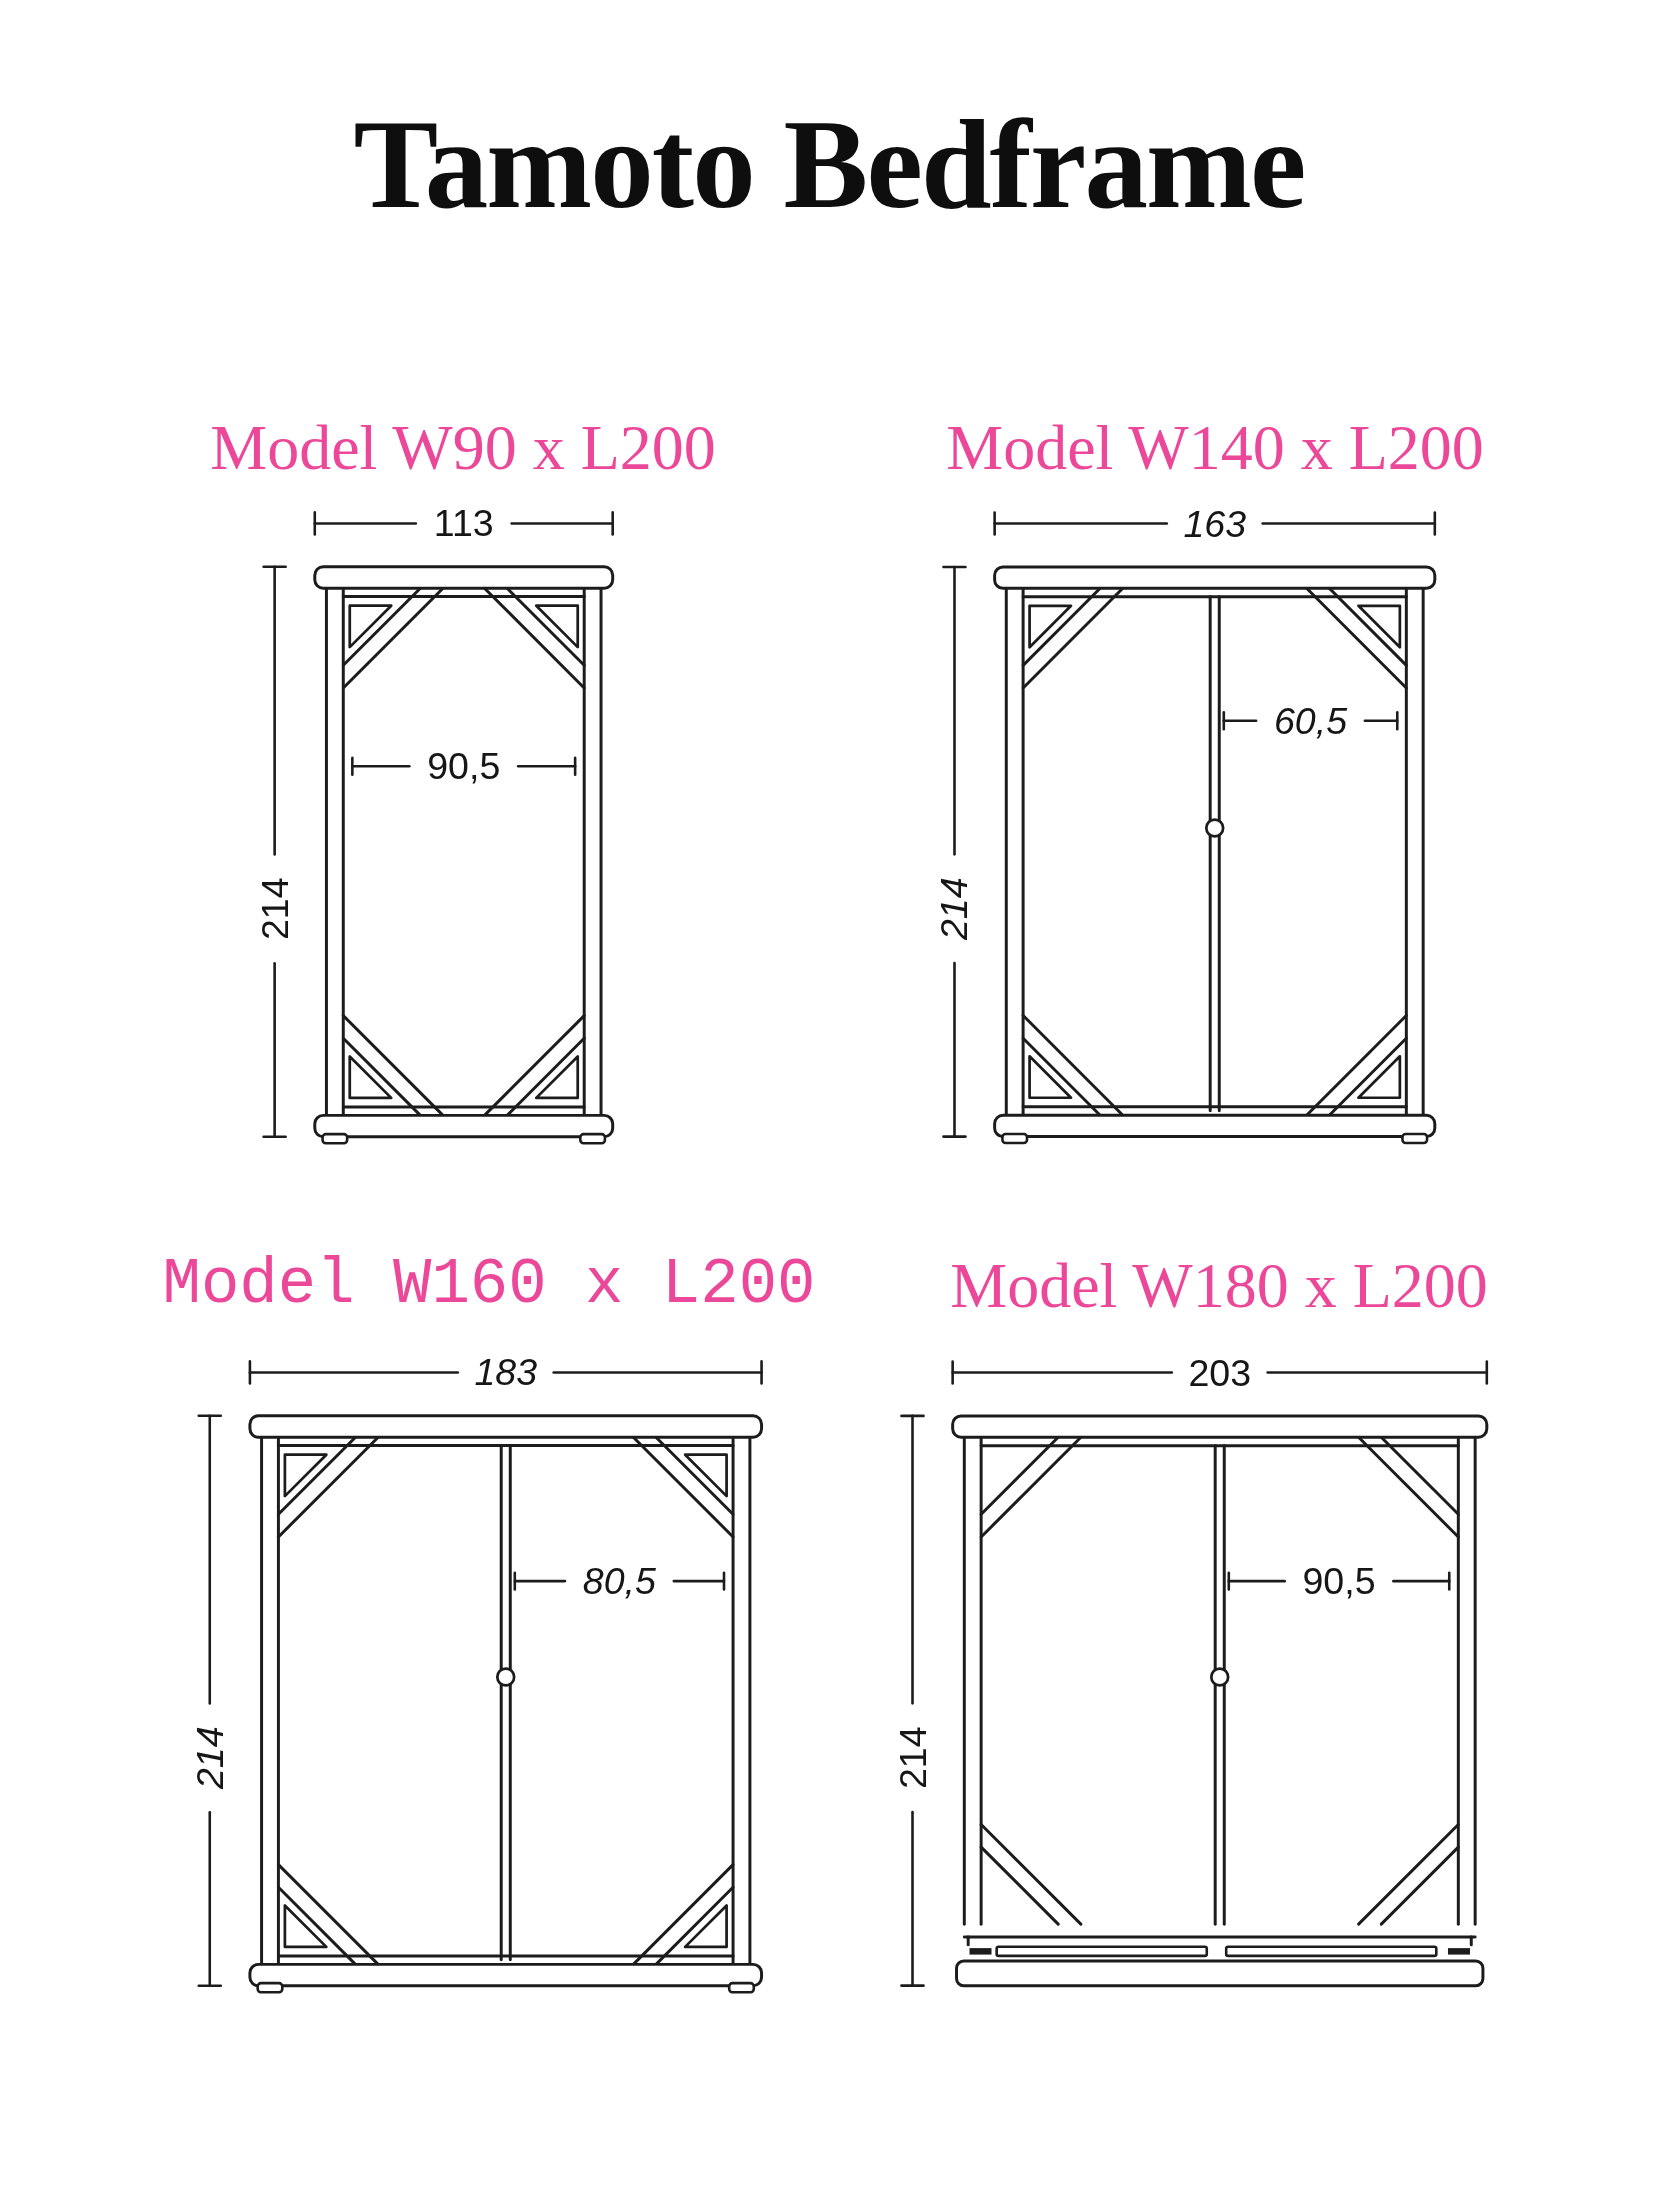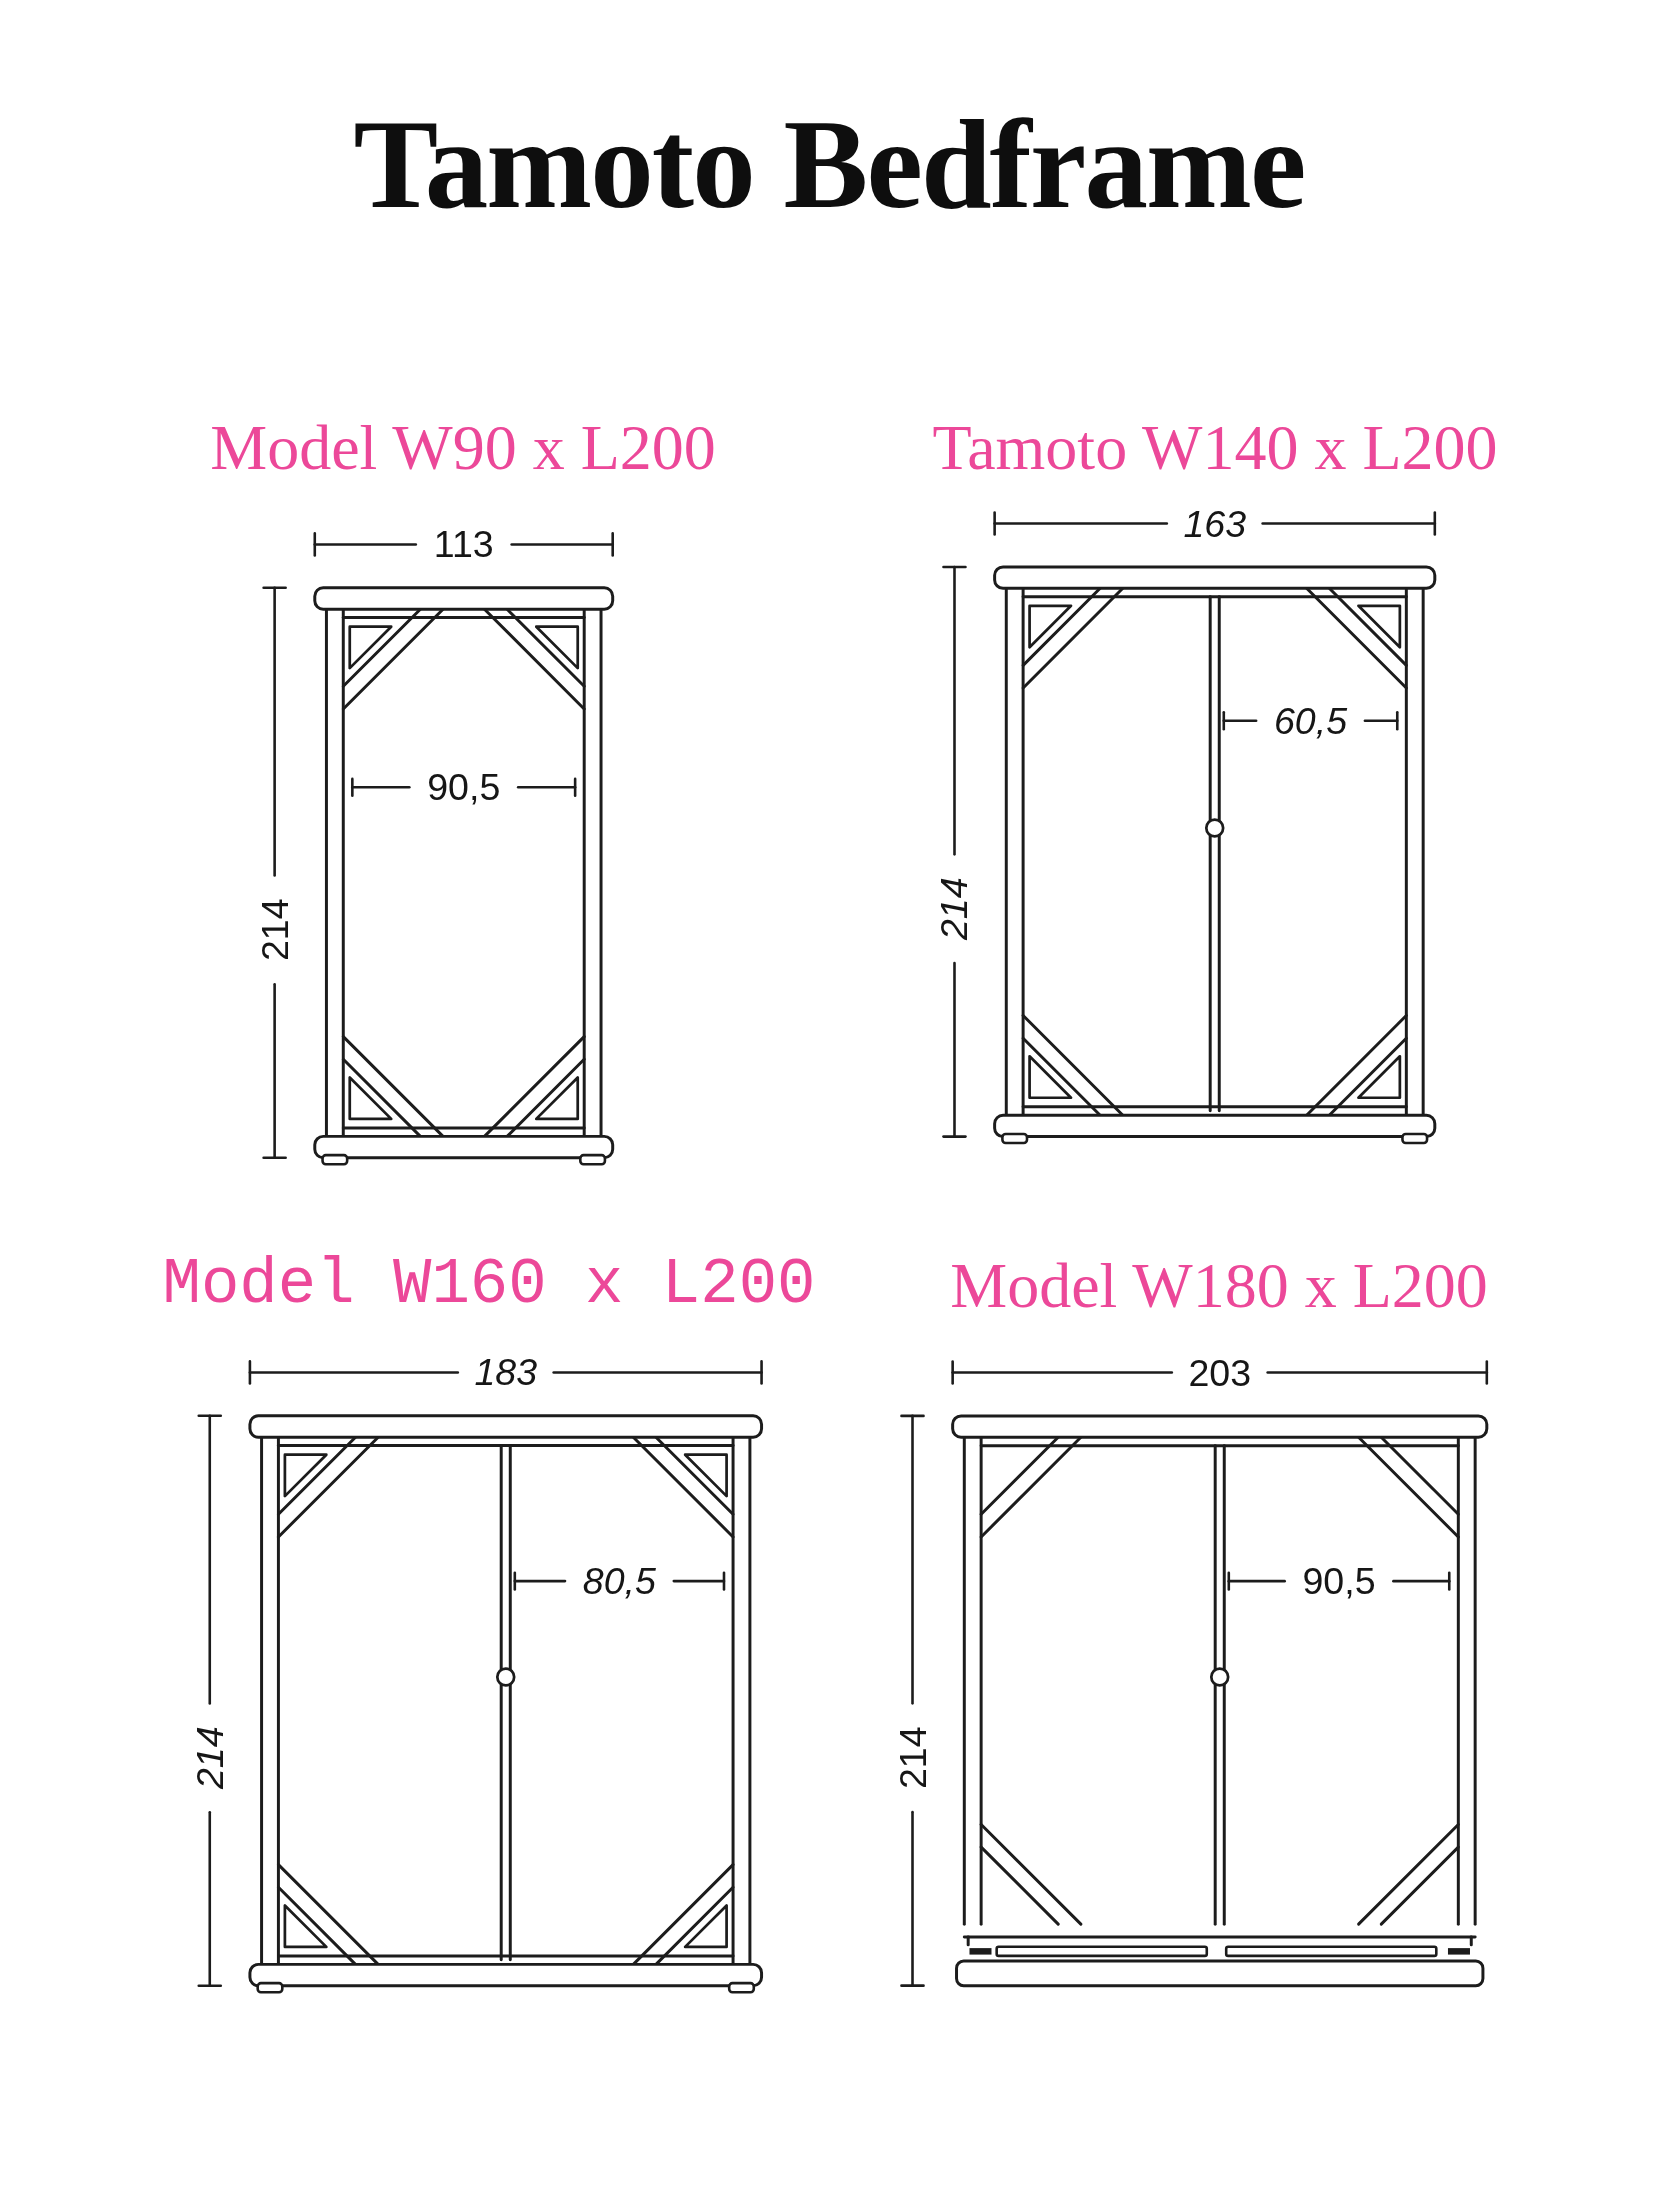--- a/index.html
+++ b/index.html
@@ -54,21 +54,21 @@
   }
 </style>
 </head>
 <body>
 
 <div class="page">
   <h1 class="title">Tamoto Bedframe</h1>
   <div id="models-root">
   <figure class="model">
     <figcaption class="model-label" style="left: 42px; top: 411px;">Model W90 x L200</figcaption>
-    <div class="drawing" style="left: 224px; top: 504px; margin-top: 21px;">
+    <div class="drawing" style="left: 224px; top: 504px;">
           <svg width="405" height="647" viewBox="0 0 625 999">
             <g>
               <line x1="140" y1="13" x2="140" y2="47" stroke="#1c1c1c" stroke-width="4" stroke-linecap="round"></line>
               <line x1="600" y1="13" x2="600" y2="47" stroke="#1c1c1c" stroke-width="4" stroke-linecap="round"></line>
               <line x1="140" y1="30" x2="296" y2="30" stroke="#1c1c1c" stroke-width="4" stroke-linecap="round"></line>
               <line x1="444" y1="30" x2="600" y2="30" stroke="#1c1c1c" stroke-width="4" stroke-linecap="round"></line>
               <text class="dim" x="370" y="30" text-anchor="middle" dominant-baseline="central">113</text>
             </g>
             <g>
               <line x1="61" y1="97" x2="95" y2="97" stroke="#1c1c1c" stroke-width="4" stroke-linecap="round"></line>
@@ -110,21 +110,21 @@
             </g>
             <g>
               <rect x="152" y="973" width="38" height="14" rx="5" fill="#ffffff" stroke="#1c1c1c" stroke-width="4"></rect>
               <rect x="550" y="973" width="38" height="14" rx="5" fill="#ffffff" stroke="#1c1c1c" stroke-width="4"></rect>
             </g>
           </svg>
         </div>
   </figure>
 
   <figure class="model">
-    <figcaption class="model-label" style="left: 794px; top: 411px;">Tamoto W140 x L200</figcaption>
+    <figcaption class="model-label" style="left: 794px; top: 411px;">Model W140 x L200</figcaption>
     <div class="drawing" style="left: 904px; top: 504px; font-style: italic;">
           <svg width="547" height="647" viewBox="0 0 845 999">
             <g>
               <line x1="140" y1="13" x2="140" y2="47" stroke="#1c1c1c" stroke-width="4" stroke-linecap="round"></line>
               <line x1="820" y1="13" x2="820" y2="47" stroke="#1c1c1c" stroke-width="4" stroke-linecap="round"></line>
               <line x1="140" y1="30" x2="406" y2="30" stroke="#1c1c1c" stroke-width="4" stroke-linecap="round"></line>
               <line x1="554" y1="30" x2="820" y2="30" stroke="#1c1c1c" stroke-width="4" stroke-linecap="round"></line>
               <text class="dim" x="480" y="30" text-anchor="middle" dominant-baseline="central">163</text>
             </g>
             <g>

